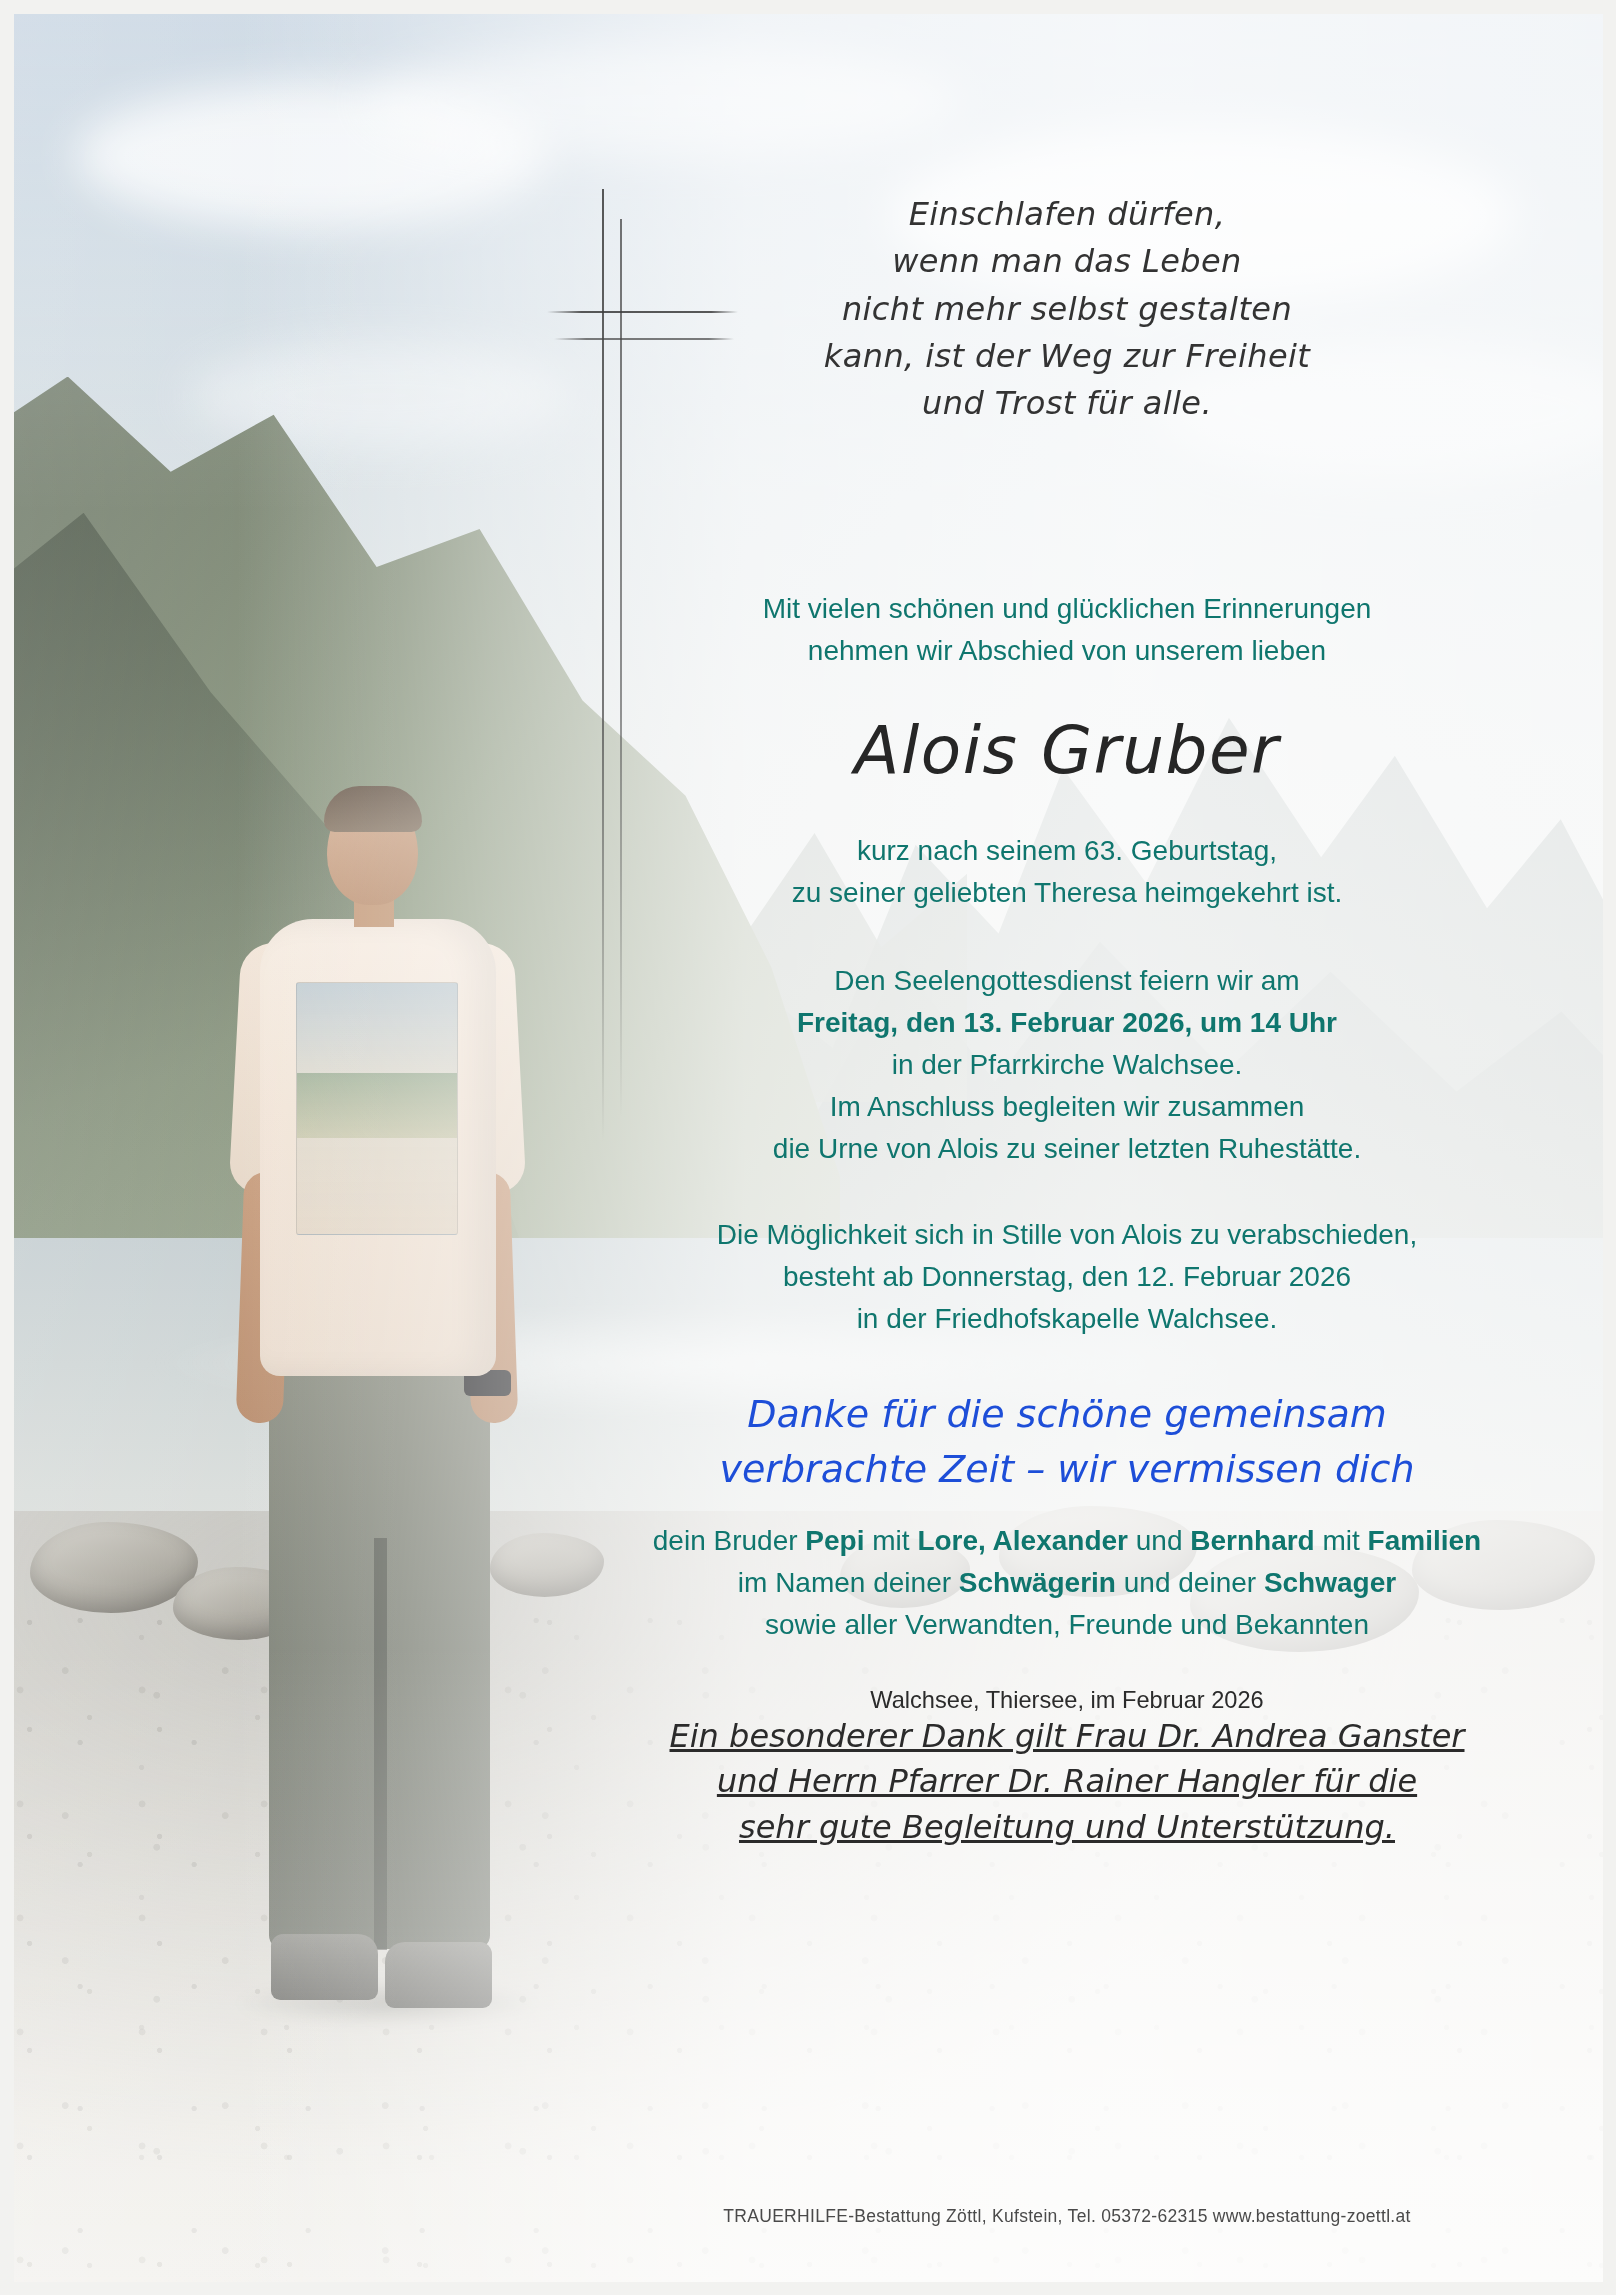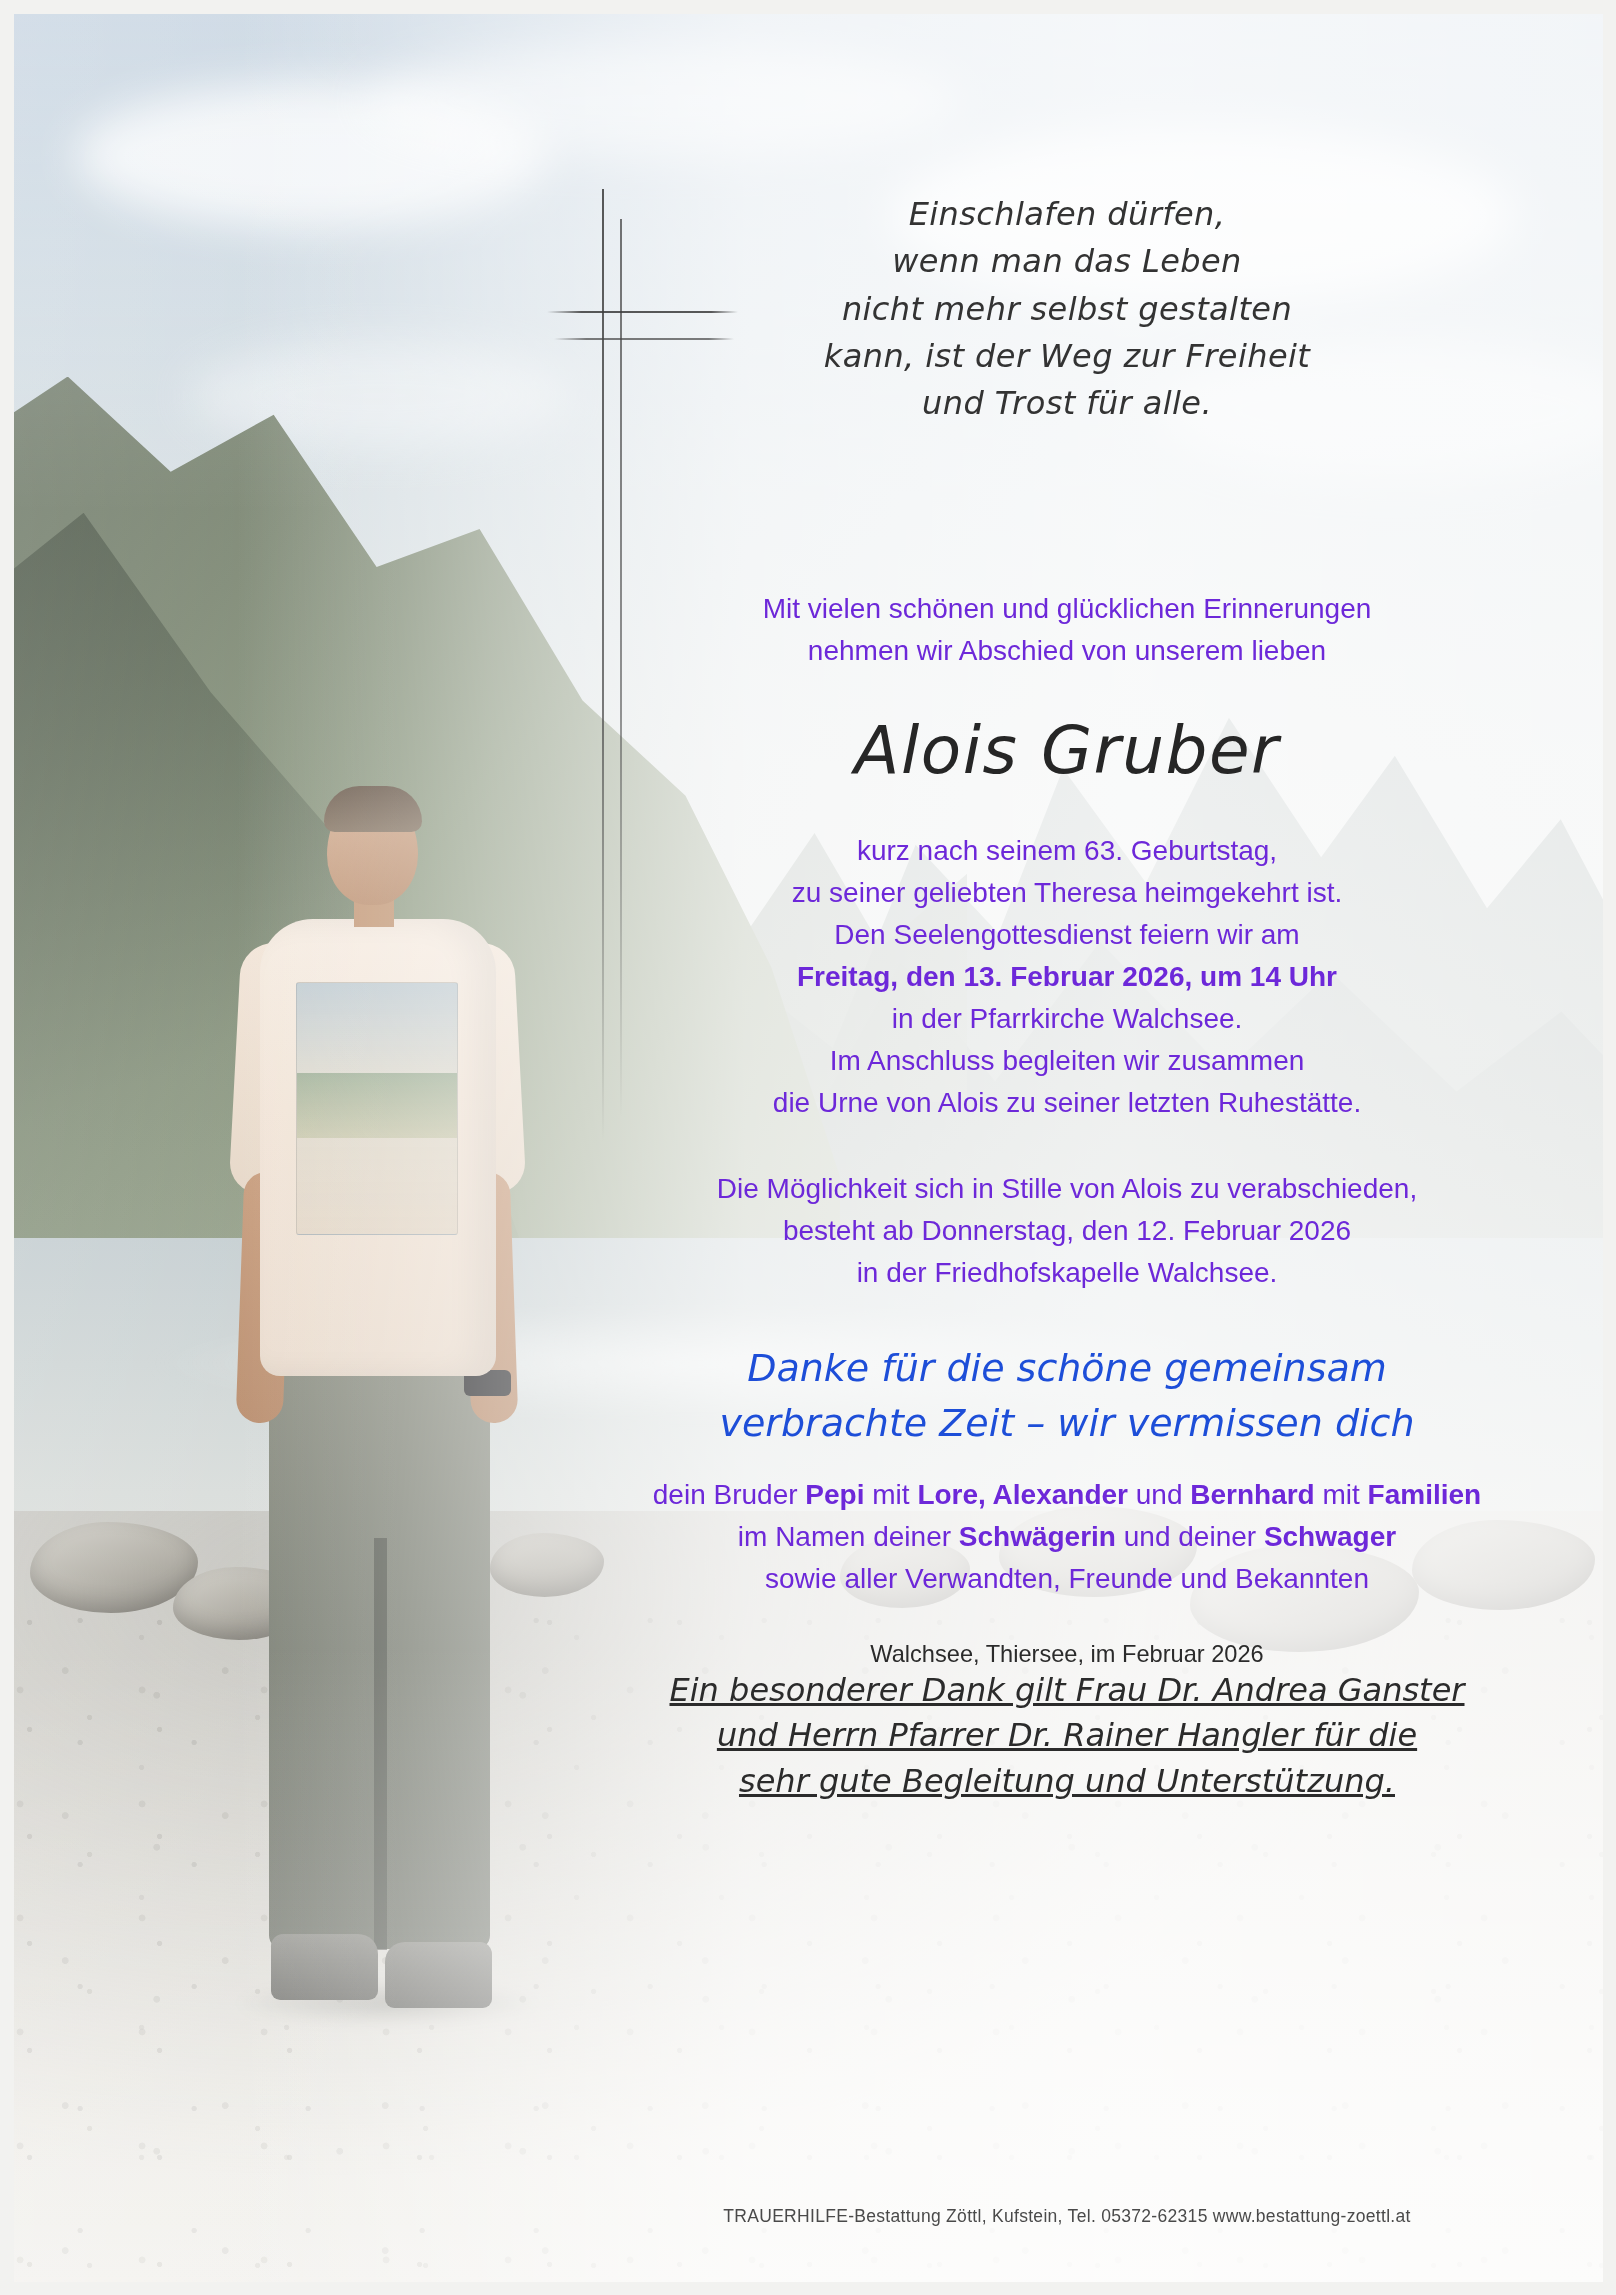--- a/index.html
+++ b/index.html
@@ -269,33 +269,33 @@
     font-family: "DejaVu Sans", sans-serif;
     font-style: italic;
     font-size: 32px;
     line-height: 1.48;
     color: #333;
     letter-spacing: 0.4px;
   }
   .block {
     font-size: 28px;
     line-height: 1.5;
-    color: #6d28d9;
+    color: #0f766e;
   }
   .intro { margin-top: 160px; }
   .name {
     font-family: "DejaVu Sans", sans-serif;
     font-style: italic;
     font-size: 66px;
     letter-spacing: 1.5px;
     color: #262626;
     margin-top: 40px;
   }
   .after-name { margin-top: 41px; }
-  .svc { }
+  .svc { margin-top: 46px; }
   .svc .bold { font-weight: bold; }
   .silent { margin-top: 44px; }
   .thanks {
     font-family: "DejaVu Sans", sans-serif;
     font-style: italic;
     font-size: 38px;
     line-height: 1.45;
     margin-top: 47px;
     color: #1d4ed8;
   }

